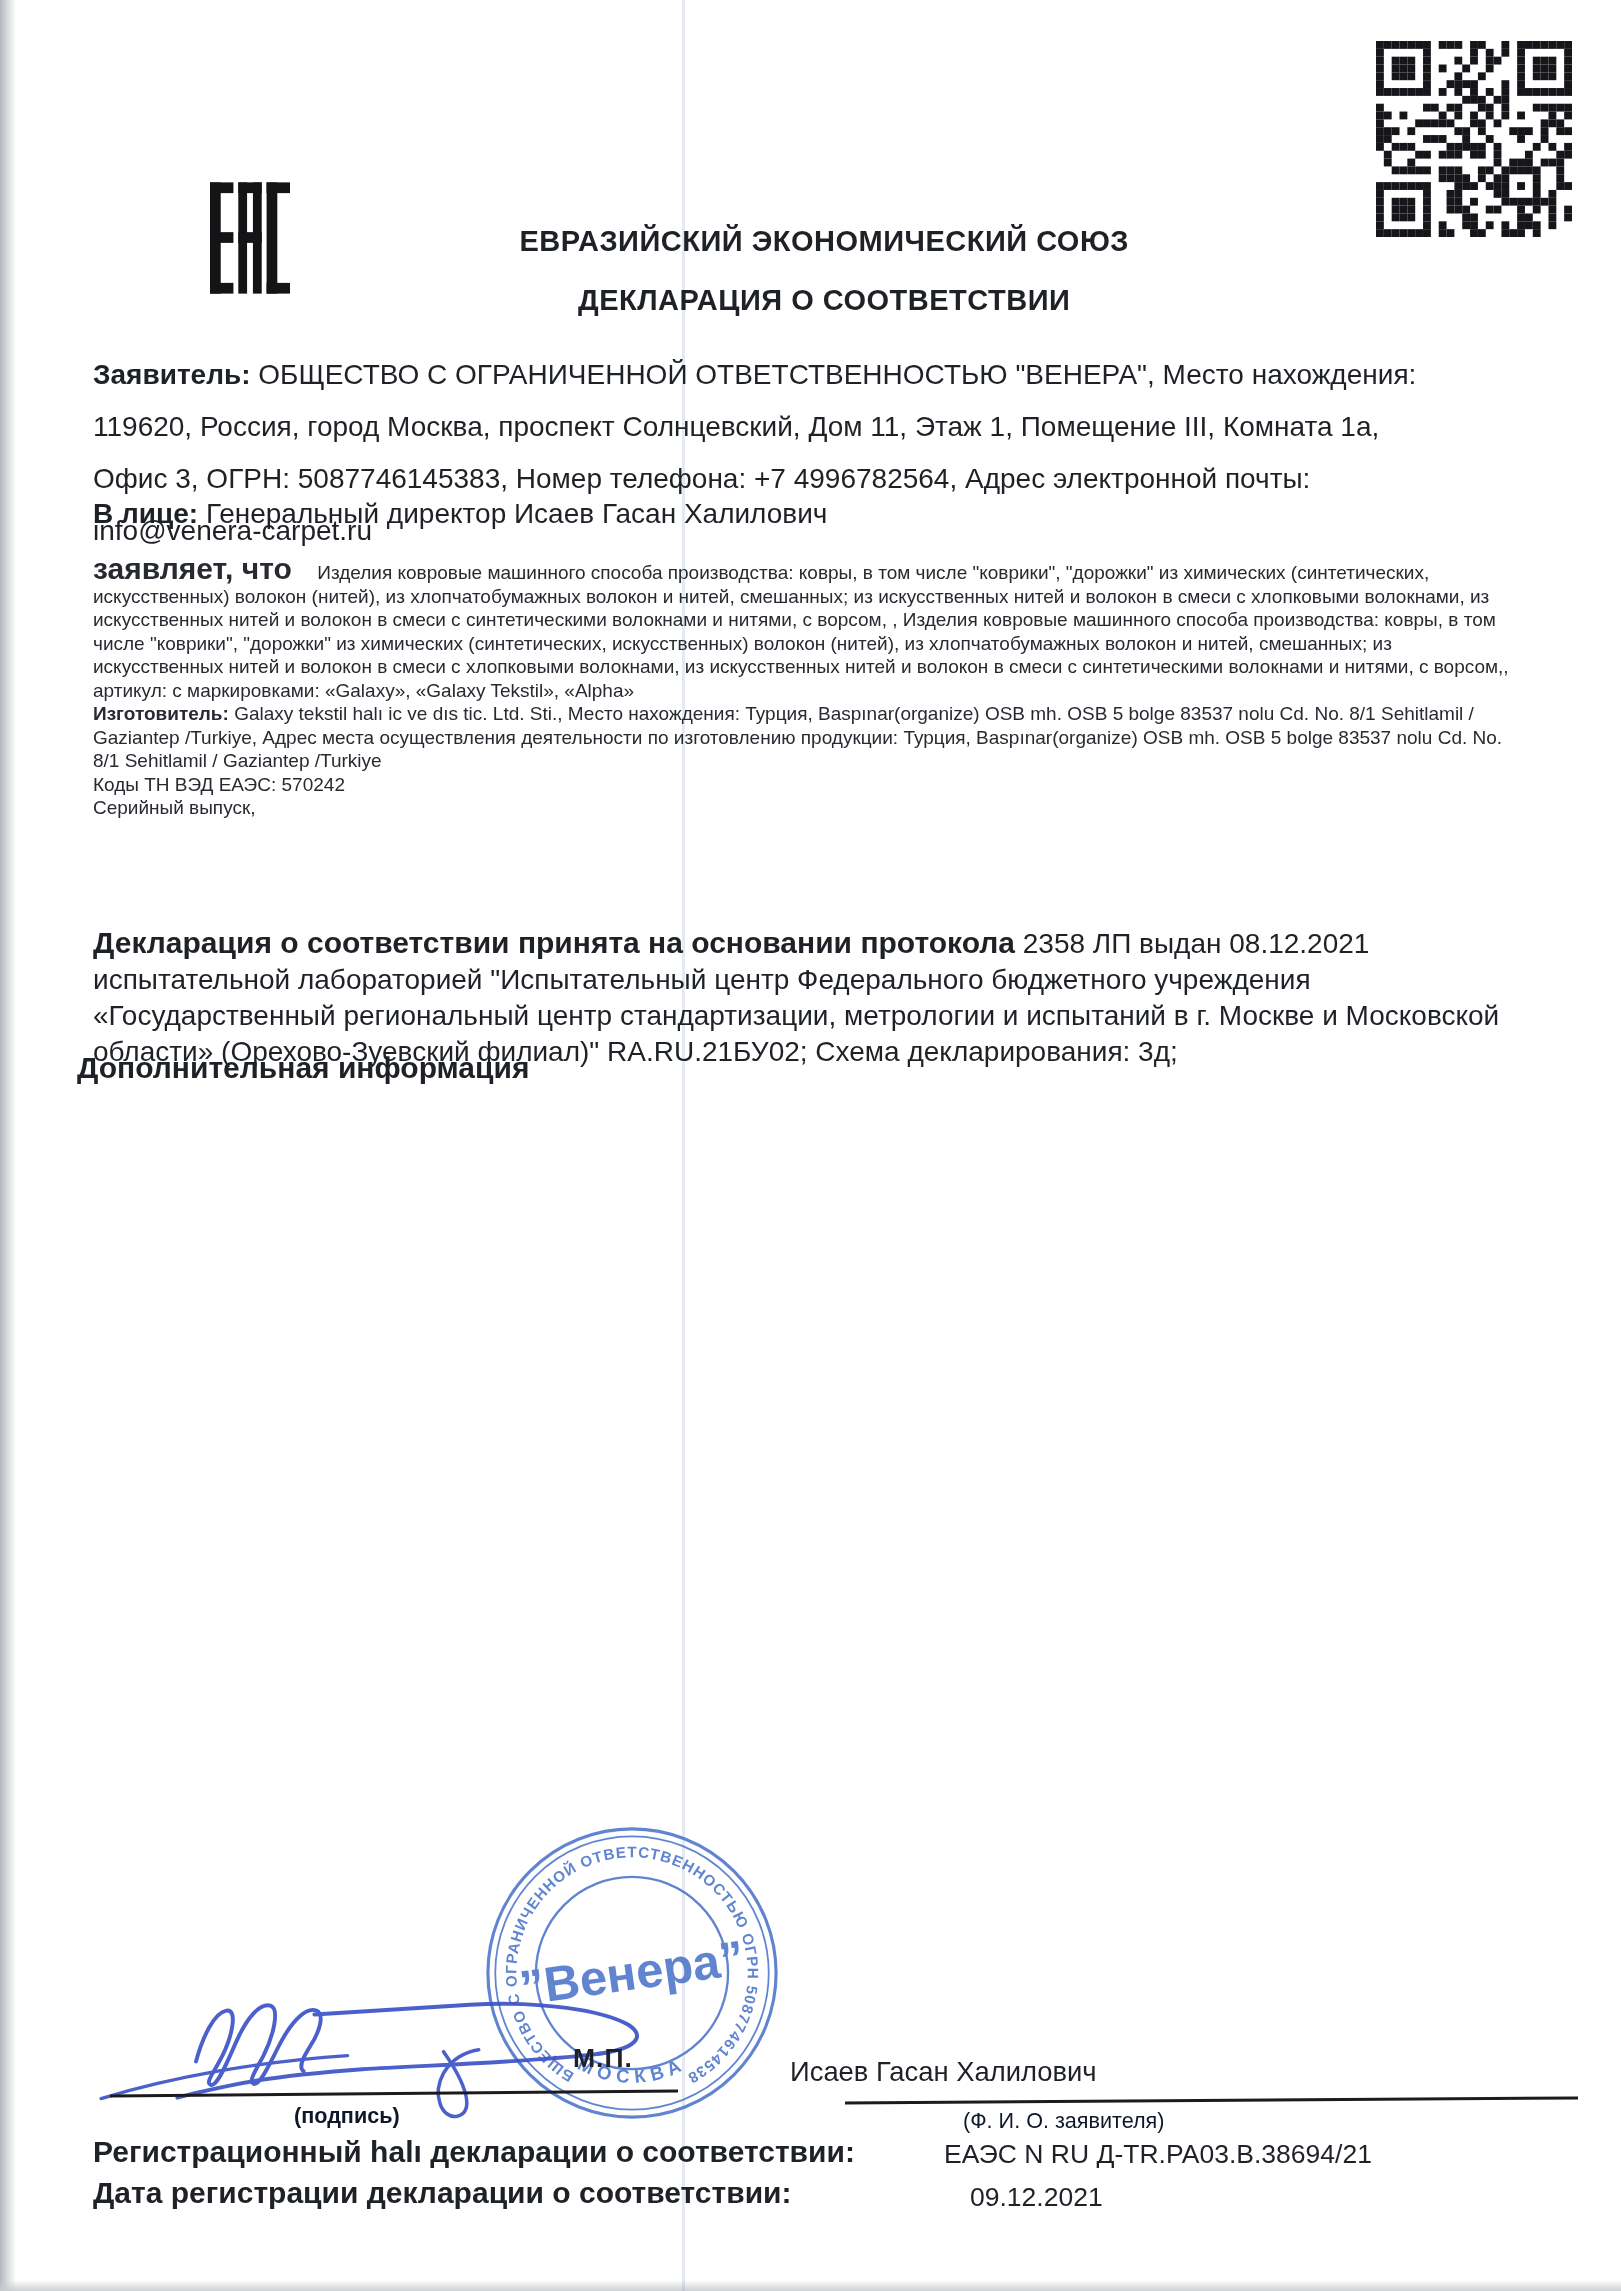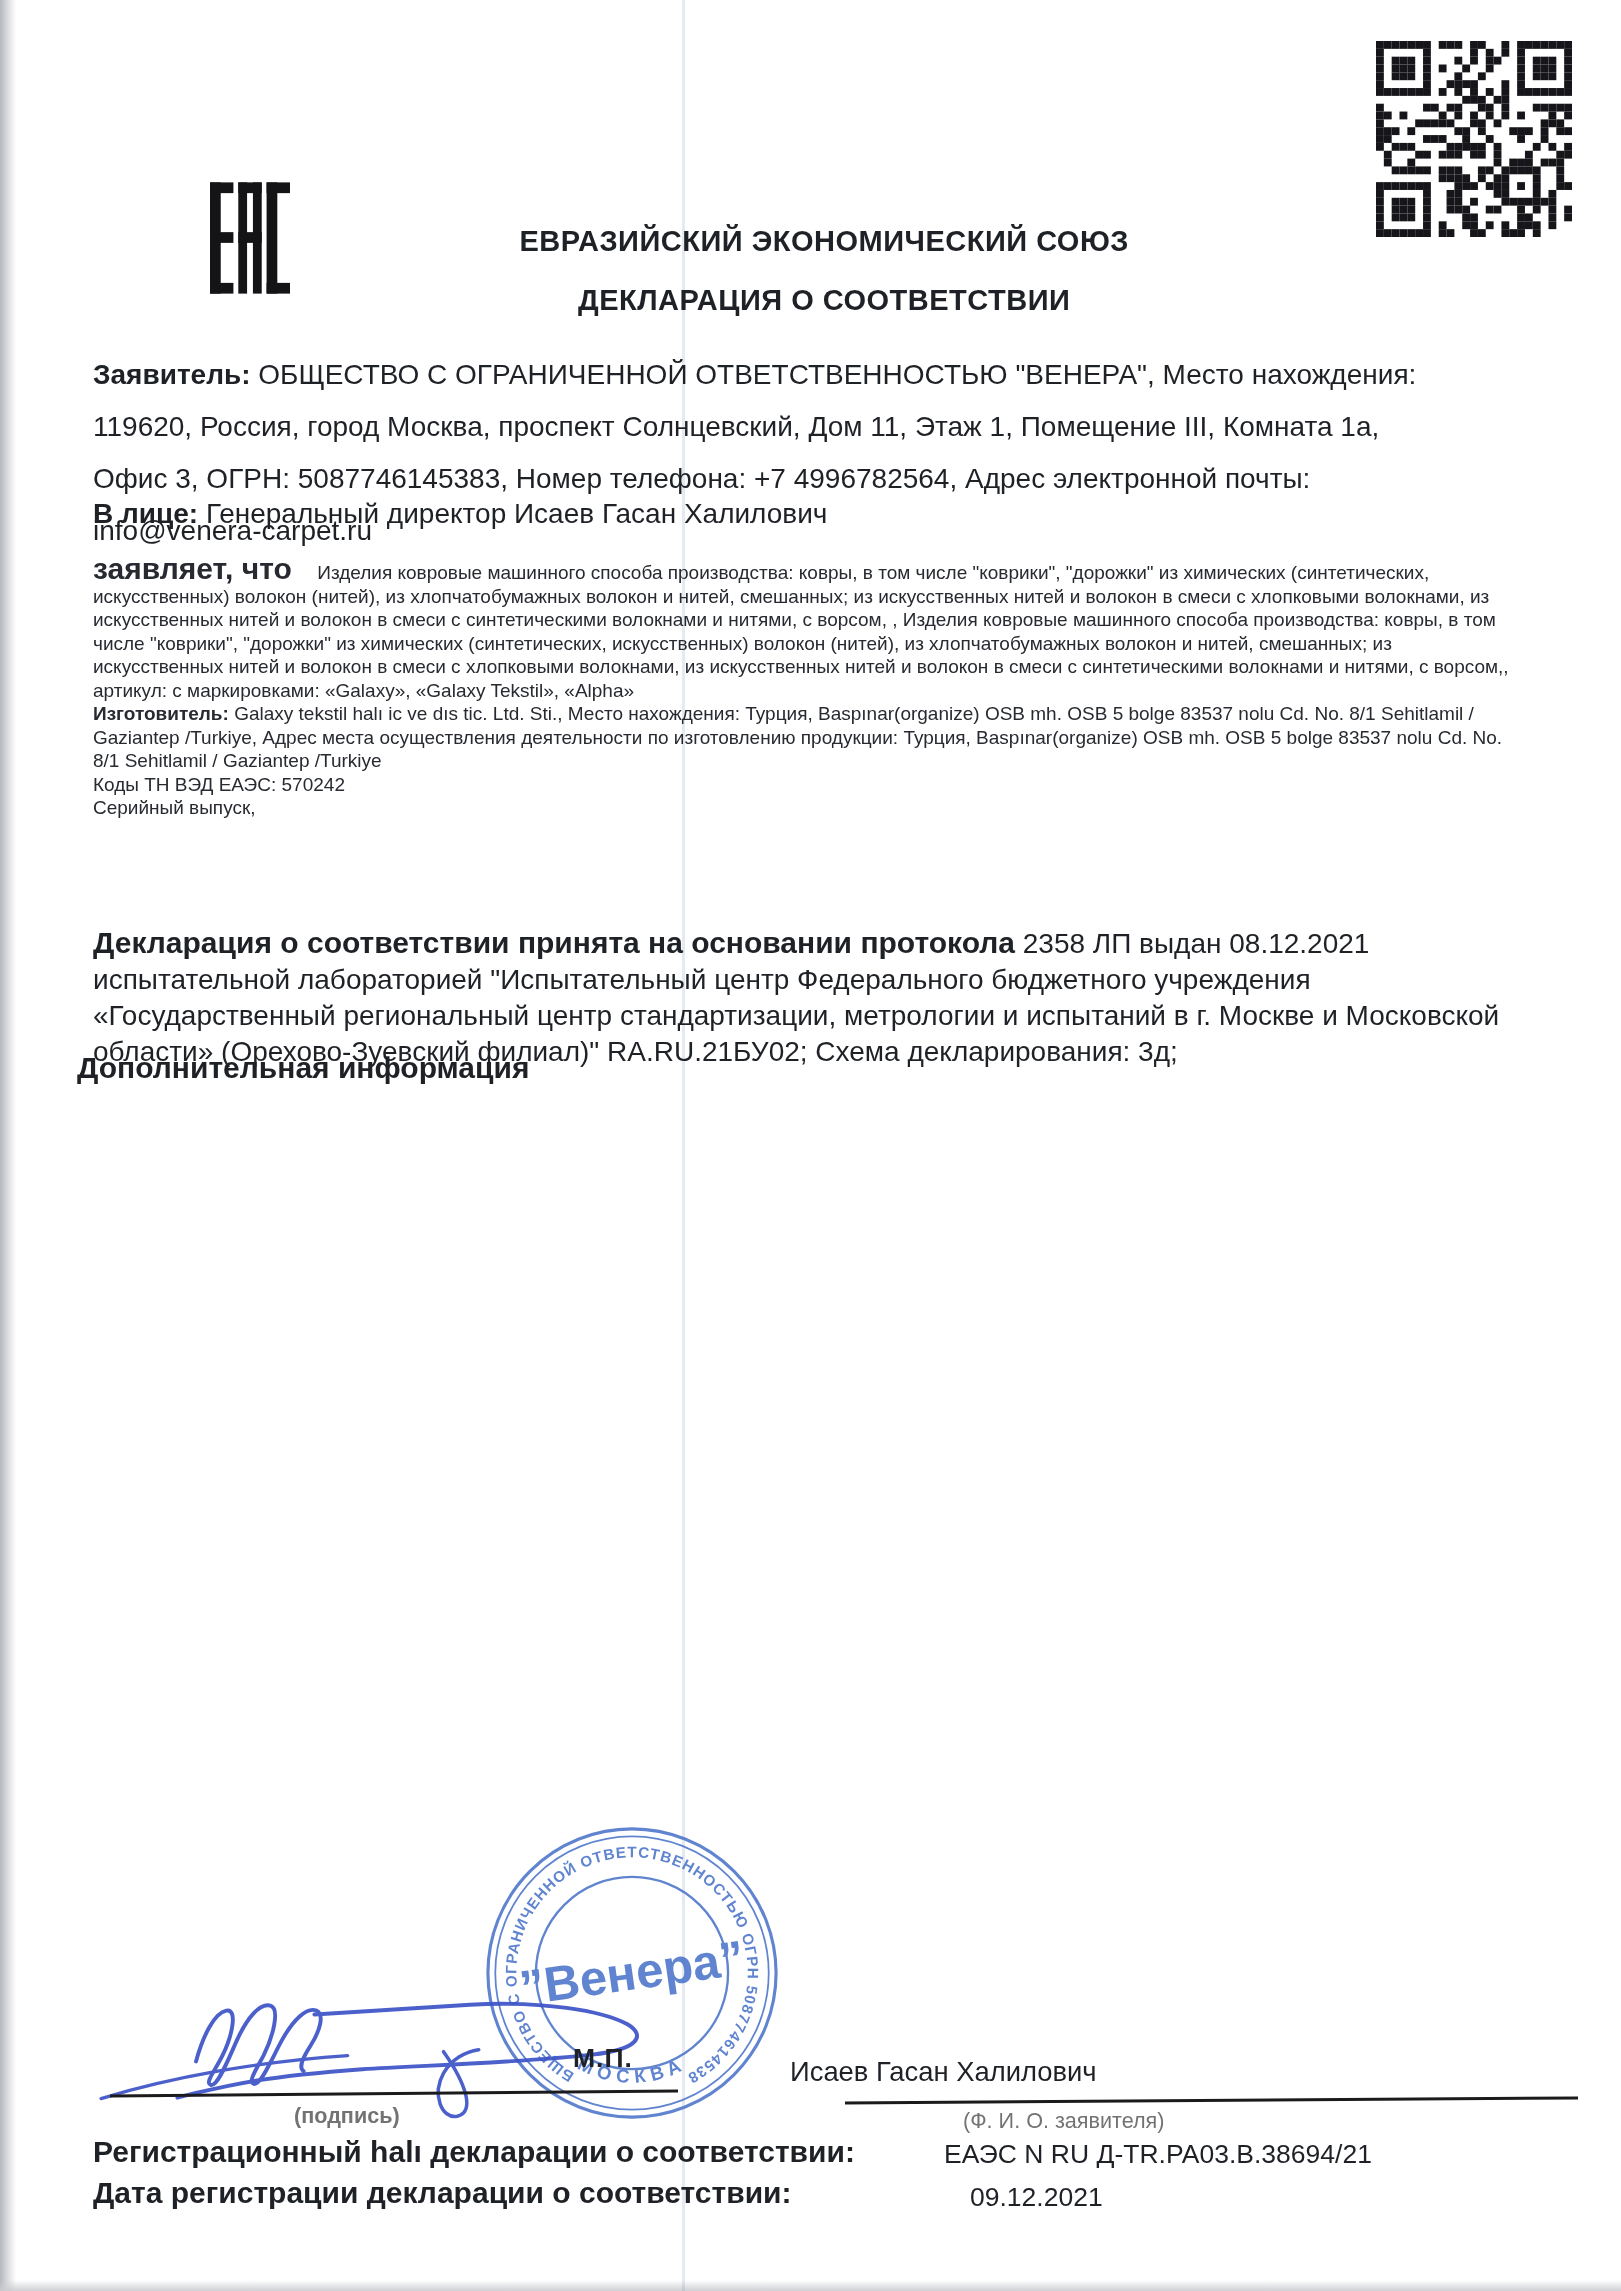--- a/index.html
+++ b/index.html
@@ -17,21 +17,21 @@
   #fold-line{left:682px;top:0;width:2.9px;height:2292px;background:rgba(120,145,190,0.20);}
   
   .title{left:0;top:0;width:1621px;text-align:center;font-weight:bold;font-size:29px;
     letter-spacing:0.5px;transform:translateX(13.7px);}
   
   .para{font-size:28px;line-height:52px;}
   .para b{font-weight:bold;}
   .small-block{font-size:19px;line-height:23.5px;color:#272a30;}
   .declare-label{font-size:30px;font-weight:bold;padding-right:25.5px;}
   .sec-label{font-weight:bold;font-size:30px;}
-  .caption{font-size:21.6px;color:#737373;}
+  .caption{font-size:21.6px;color:#0f172a;}
   .sig-line{background:#1b1b1d;height:2.9px;}
   .reg-label{font-weight:bold;font-size:30px;}
   .reg-value{font-size:26.5px;}
   #mp-label{font-weight:bold;font-size:26.5px;letter-spacing:1px;}
   #fio-name{font-size:27.4px;}
 </style>
 </head>
 <body>
 
 <div id="page">

